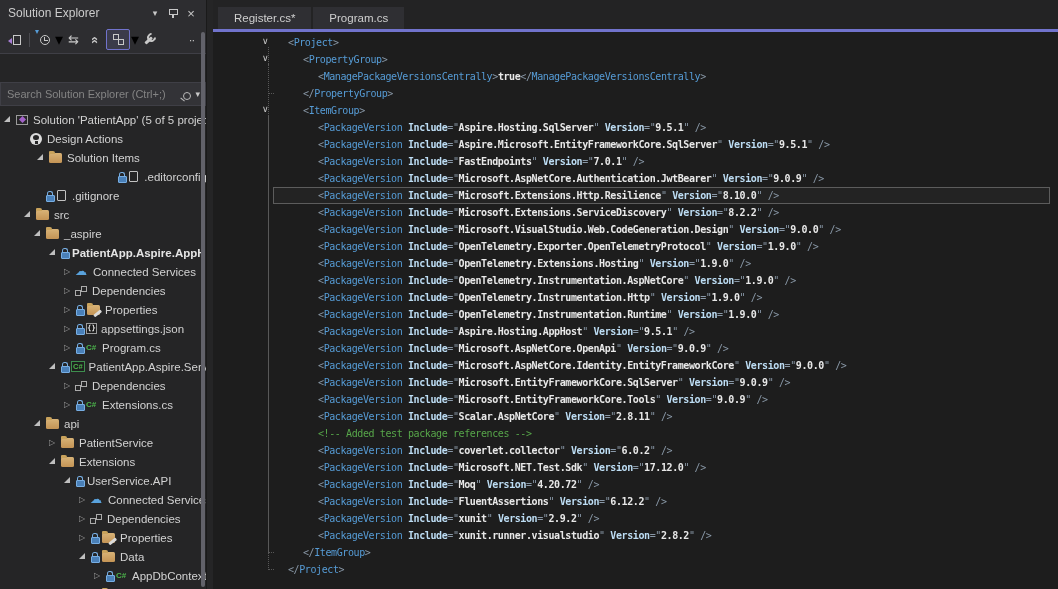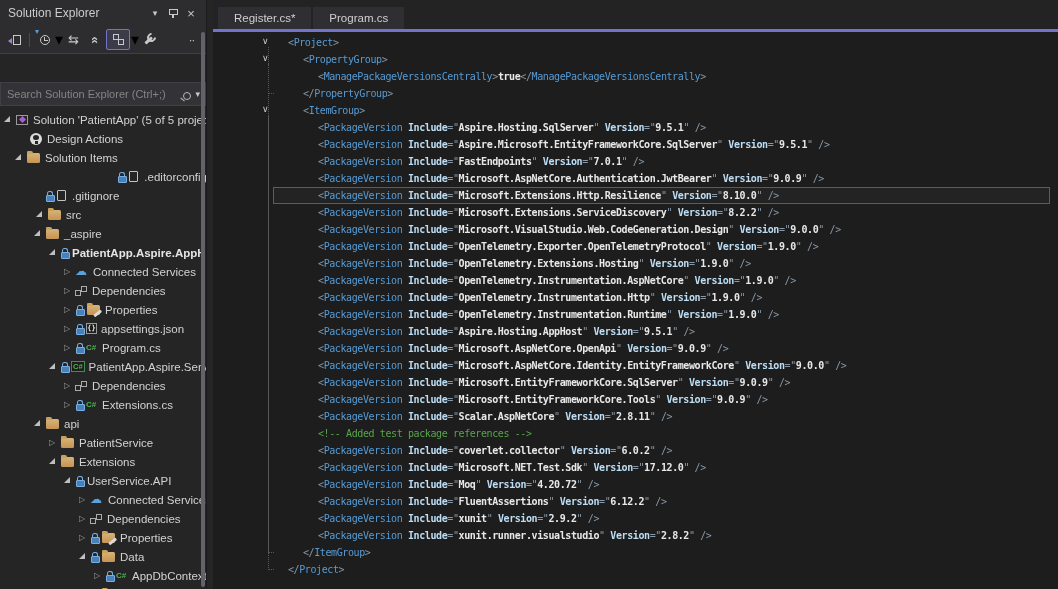--- a/index.html
+++ b/index.html
@@ -162,38 +162,38 @@
         <div class="trow" style="padding-left: 2px;">
           <span class="exp open"></span>
           <span class="ic ic-solution"></span>
           <span class="tlabel">Solution 'PatientApp' (5 of 5 projects)</span>
         </div>
         <div class="trow" style="padding-left: 17px;">
           <span class="exp"></span>
           <span class="ic ic-github"></span>
           <span class="tlabel">Design Actions</span>
         </div>
-        <div class="trow" style="padding-left: 13px;">
+        <div class="trow" style="padding-left: 35px;">
           <span class="exp open"></span>
           <span class="ic ic-folder"></span>
           <span class="tlabel">Solution Items</span>
         </div>
         <div class="trow" style="padding-left: 32px; justify-content: flex-end;">
           <span class="exp"></span>
           <span class="lock"></span>
           <span class="ic ic-file"></span>
           <span class="tlabel">.editorconfig</span>
         </div>
         <div class="trow" style="padding-left: 32px;">
           <span class="exp"></span>
           <span class="lock"></span>
           <span class="ic ic-file"></span>
           <span class="tlabel">.gitignore</span>
         </div>
-        <div class="trow" style="padding-left: 34px;">
+        <div class="trow" style="padding-left: 22px;">
           <span class="exp open"></span>
           <span class="ic ic-folder"></span>
           <span class="tlabel">src</span>
         </div>
         <div class="trow" style="padding-left: 32px;">
           <span class="exp open"></span>
           <span class="ic ic-folder"></span>
           <span class="tlabel">_aspire</span>
         </div>
         <div class="trow" style="padding-left: 47px;">

